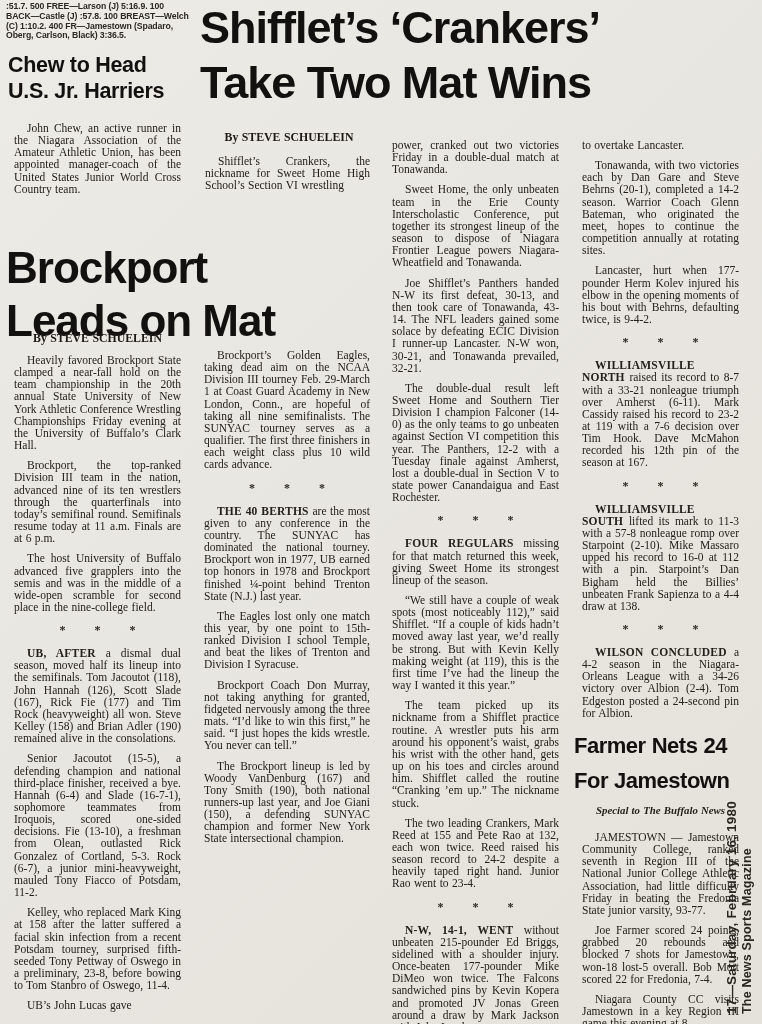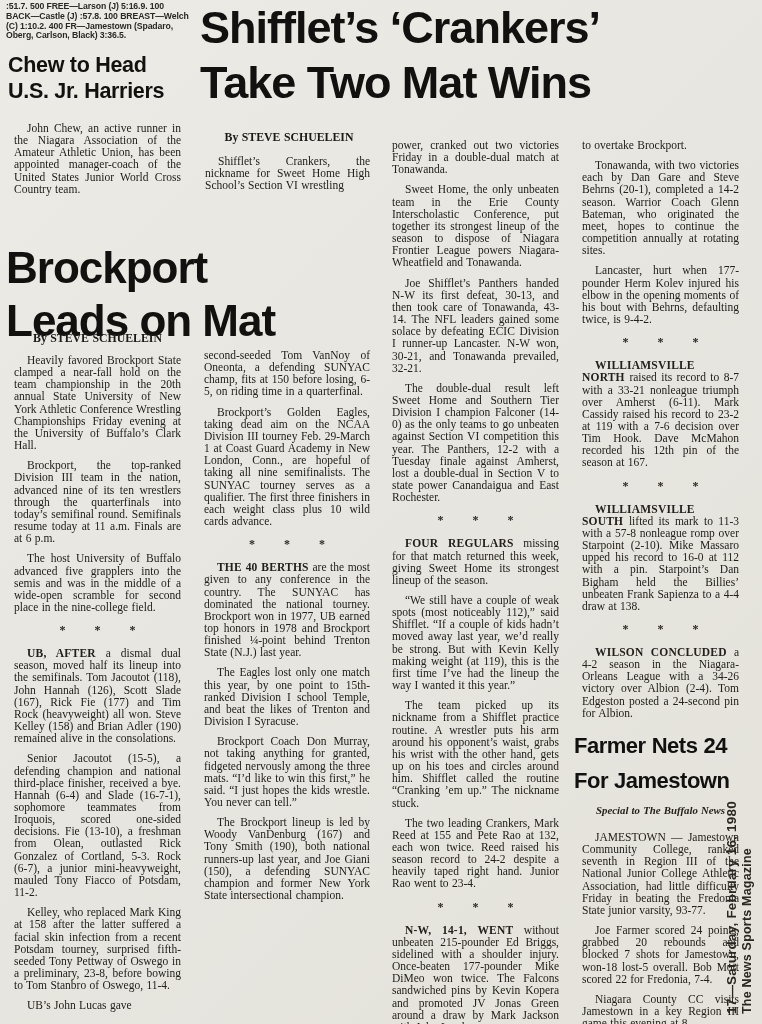--- a/index.html
+++ b/index.html
@@ -94,21 +94,20 @@
       <p>The host University of Buffalo advanced five grapplers into the semis and was in the middle of a wide-open scramble for second place in the nine-college field.</p>
       <div class="stars">* * *</div>
       <p><strong>UB, AFTER </strong>a dismal dual season, moved half its lineup into the semifinals. Tom Jacoutot (118), John Hannah (126), Scott Slade (167), Rick Fie (177) and Tim Rock (heavyweight) all won. Steve Kelley (158) and Brian Adler (190) remained alive in the consolations.</p>
       <p>Senior Jacoutot (15-5), a defending champion and national third-place finisher, received a bye. Hannah (6-4) and Slade (16-7-1), sophomore teammates from Iroquois, scored one-sided decisions. Fie (13-10), a freshman from Olean, outlasted Rick Gonzalez of Cortland, 5-3. Rock (6-7), a junior mini-heavyweight, mauled Tony Fiacco of Potsdam, 11-2.</p>
       <p>Kelley, who replaced Mark King at 158 after the latter suffered a facial skin infection from a recent Potsdam tourney, surprised fifth-seeded Tony Pettway of Oswego in a preliminary, 23-8, before bowing to Tom Stanbro of Oswego, 11-4.</p>
       <p>UB’s John Lucas gave</p>
     </div>
 </div>
 
 <div class="abs col" style="left:196px;top:341px;width:182px;">
-    <p class="noindent">second-seeded Tom VanNoy of Oneonta, a defending SUNYAC champ, fits at 150 before losing, 6-5, on riding time in a quarterfinal.</p>
     <p>Brockport’s Golden Eagles, taking dead aim on the NCAA Division III tourney Feb. 29-March 1 at Coast Guard Academy in New London, Conn., are hopeful of taking all nine semifinalists. The SUNYAC tourney serves as a qualifier. The first three finishers in each weight class plus 10 wild cards advance.</p>
     <div class="stars">* * *</div>
     <p><strong>THE 40 BERTHS </strong>are the most given to any conference in the country. The SUNYAC has dominated the national tourney. Brockport won in 1977, UB earned top honors in 1978 and Brockport finished ¼-point behind Trenton State (N.J.) last year.</p>
     <p>The Eagles lost only one match this year, by one point to 15th-ranked Division I school Temple, and beat the likes of Trenton and Division I Syracuse.</p>
     <p>Brockport Coach Don Murray, not taking anything for granted, fidgeted nervously among the three mats. “I’d like to win this first,” he said. “I just hopes the kids wrestle. You never can tell.”</p>
     <p>The Brockport lineup is led by Woody VanDenburg (167) and Tony Smith (190), both national runners-up last year, and Joe Giani (150), a defending SUNYAC champion and former New York State intersectional champion.</p>
   </div>
 
 <div class="abs col" style="left:384px;top:131px;width:183px;">
     <p class="noindent">power, cranked out two victories Friday in a double-dual match at Tonawanda.</p>
@@ -119,21 +118,21 @@
     <p><strong>FOUR REGULARS </strong>missing for that match returned this week, giving Sweet Home its strongest lineup of the season.</p>
     <p>“We still have a couple of weak spots (most noticeably 112),” said Shifflet. “If a couple of kids hadn’t moved away last year, we’d really be strong. But with Kevin Kelly making weight (at 119), this is the first time I’ve had the lineup the way I wanted it this year.”</p>
     <p>The team picked up its nickname from a Shifflet practice routine. A wrestler puts his arm around his opponent’s waist, grabs his wrist with the other hand, gets up on his toes and circles around him. Shifflet called the routine “Cranking ’em up.” The nickname stuck.</p>
     <p>The two leading Crankers, Mark Reed at 155 and Pete Rao at 132, each won twice. Reed raised his season record to 24-2 despite a heavily taped right hand. Junior Rao went to 23-4.</p>
     <div class="stars">* * *</div>
     <p><strong>N-W, 14-1, WENT </strong>without unbeaten 215-pounder Ed Briggs, sidelined with a shoulder injury. Once-beaten 177-pounder Mike DiMeo won twice. The Falcons sandwiched pins by Kevin Kopera and promoted JV Jonas Green around a draw by Mark Jackson with John Lamb</p>
   </div>
 
 <div class="abs col" style="left:574px;top:131px;width:173px;">
   <div>
-      <p class="noindent">to overtake Brockport.</p>
+      <p class="noindent">to overtake Lancaster.</p>
       <p>Tonawanda, with two victories each by Dan Gare and Steve Behrns (20-1), completed a 14-2 season. Warrior Coach Glenn Bateman, who originated the meet, hopes to continue the competition annually at rotating sites.</p>
       <p>Lancaster, hurt when 177-pounder Herm Kolev injured his elbow in the opening moments of his bout with Behrns, defaulting twice, is 9-4-2.</p>
       <div class="stars">* * *</div>
       <p><strong>WILLIAMSVILLE NORTH </strong>raised its record to 8-7 with a 33-21 nonleague triumph over Amherst (6-11). Mark Cassidy raised his record to 23-2 at 119 with a 7-6 decision over Tim Hook. Dave McMahon recorded his 12th pin of the season at 167.</p>
       <div class="stars">* * *</div>
       <p><strong>WILLIAMSVILLE SOUTH </strong>lifted its mark to 11-3 with a 57-8 nonleague romp over Starpoint (2-10). Mike Massaro upped his record to 16-0 at 112 with a pin. Starpoint’s Dan Bigham held the Billies’ unbeaten Frank Sapienza to a 4-4 draw at 138.</p>
       <div class="stars">* * *</div>
       <p><strong>WILSON CONCLUDED </strong>a 4-2 season in the Niagara-Orleans League with a 34-26 victory over Albion (2-4). Tom Edgeston posted a 24-second pin for Albion.</p>
     </div>
   <div class="head-sans farmer-head">

